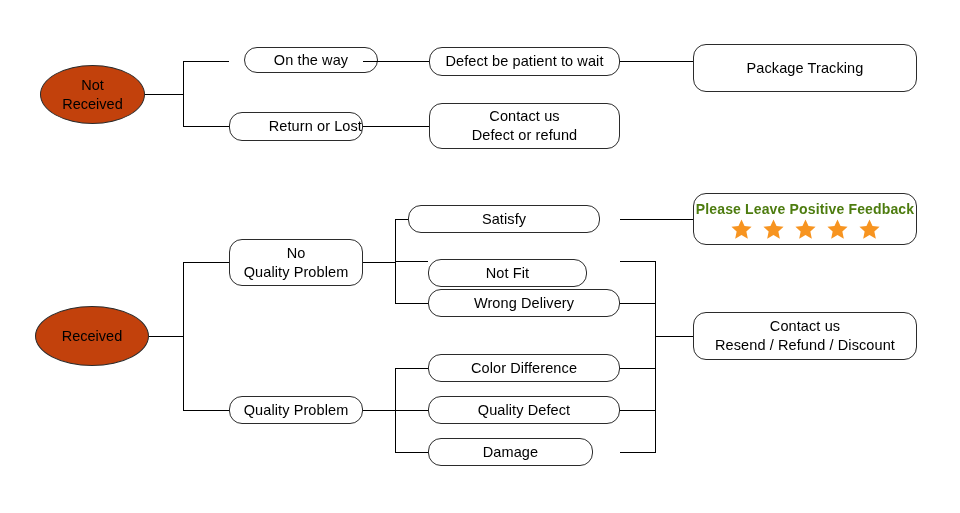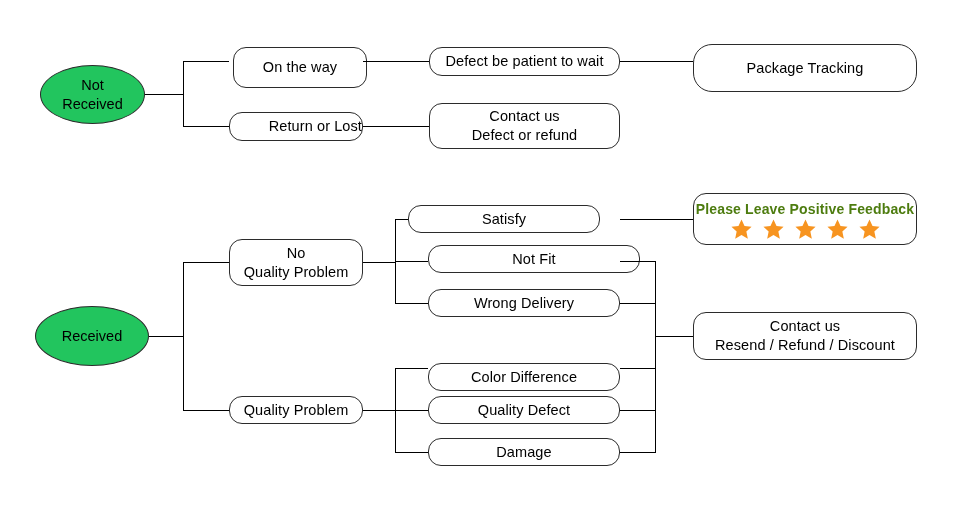--- a/index.html
+++ b/index.html
@@ -45,21 +45,21 @@
     white-space: nowrap;
   }
   .node .l2 { display: block; }
 
   
   .ellipse {
     position: absolute;
     box-sizing: border-box;
     border: 1px solid #2b2b2b;
     border-radius: 50%;
-    background: #22c55e;
+    background: #c2410c;
     display: flex;
     flex-direction: column;
     align-items: center;
     justify-content: center;
     text-align: center;
     color: #000000;
     font-size: 14.5px;
     line-height: 1.3;
     white-space: nowrap;
   }
@@ -102,21 +102,21 @@
   </div>
 
   <div class="ln h" style="left:145px; top:94px; width:38px;"></div>
 
   <div class="ln v" style="left:183px; top:61px; height:65px;"></div>
 
   <div class="ln h" style="left:183px; top:61px; width:46px;"></div>
 
   <div class="ln h" style="left:183px; top:126px; width:46px;"></div>
 
-  <div class="node" style="left:233px; top:47px; width:134px; height:41px;">
+  <div class="node" style="left:244px; top:47px; width:134px; height:26px;">
     <span>On the way</span>
   </div>
 
   <div class="node" style="left:229px; top:112px; width:134px; height:29px;align-items:flex-end;">
     <span>Return or Lost</span>
   </div>
 
   <div class="ln h" style="left:363px; top:61px; width:66px;"></div>
 
   <div class="ln h" style="left:363px; top:126px; width:66px;"></div>
@@ -125,21 +125,21 @@
     <span>Defect be patient to wait</span>
   </div>
 
   <div class="node" style="left:429px; top:103px; width:191px; height:46px;">
     <span>Contact us</span>
     <span class="l2">Defect or refund</span>
   </div>
 
   <div class="ln h" style="left:620px; top:61px; width:73px;"></div>
 
-  <div class="node" style="left:693px; top:44px; width:224px; height:48px;border-radius:19px;">
+  <div class="node" style="left:693px; top:44px; width:224px; height:48px;">
     <span>Package Tracking</span>
   </div>
 
   <div class="ellipse" style="left:35px; top:306px; width:114px; height:60px;">
     <span>Received</span>
   </div>
 
   <div class="ln h" style="left:149px; top:336px; width:34px;"></div>
 
   <div class="ln v" style="left:183px; top:262px; height:148px;"></div>
@@ -159,40 +159,40 @@
 
   <div class="ln h" style="left:363px; top:262px; width:32px;"></div>
   <div class="ln v" style="left:395px; top:219px; height:84px;"></div>
   <div class="ln h" style="left:395px; top:219px; width:33px;"></div>
   <div class="ln h" style="left:395px; top:261px; width:33px;"></div>
   <div class="ln h" style="left:395px; top:303px; width:33px;"></div>
 
   <div class="node" style="left:408px; top:205px; width:192px; height:28px;">
     <span>Satisfy</span>
   </div>
-  <div class="node" style="left:428px; top:245px; width:212px; height:28px;">
+  <div class="node" style="left:428px; top:259px; width:159px; height:28px;">
     <span>Not Fit</span>
   </div>
   <div class="node" style="left:428px; top:289px; width:192px; height:28px;">
     <span>Wrong Delivery</span>
   </div>
 
   <div class="ln h" style="left:363px; top:410px; width:32px;"></div>
   <div class="ln v" style="left:395px; top:368px; height:84px;"></div>
   <div class="ln h" style="left:395px; top:368px; width:33px;"></div>
   <div class="ln h" style="left:395px; top:410px; width:33px;"></div>
   <div class="ln h" style="left:395px; top:452px; width:33px;"></div>
 
-  <div class="node" style="left:428px; top:354px; width:192px; height:28px;margin-top:9px;">
+  <div class="node" style="left:428px; top:354px; width:192px; height:28px;">
     <span>Color Difference</span>
   </div>
   <div class="node" style="left:428px; top:396px; width:192px; height:28px;">
     <span>Quality Defect</span>
   </div>
-  <div class="node" style="left:428px; top:438px; width:192px; height:28px;">
+  <div class="node" style="left:428px; top:438px; width:165px; height:28px;">
     <span>Damage</span>
   </div>
 
   <div class="ln h" style="left:620px; top:219px; width:73px;"></div>
 
   <div class="feedback" style="left:693px; top:193px; width:224px; height:52px;">
     <span class="fb-text">Please Leave Positive Feedback</span>
     <span class="stars">
       <span>
           <svg width="23" height="22" viewBox="0 0 24 24">

